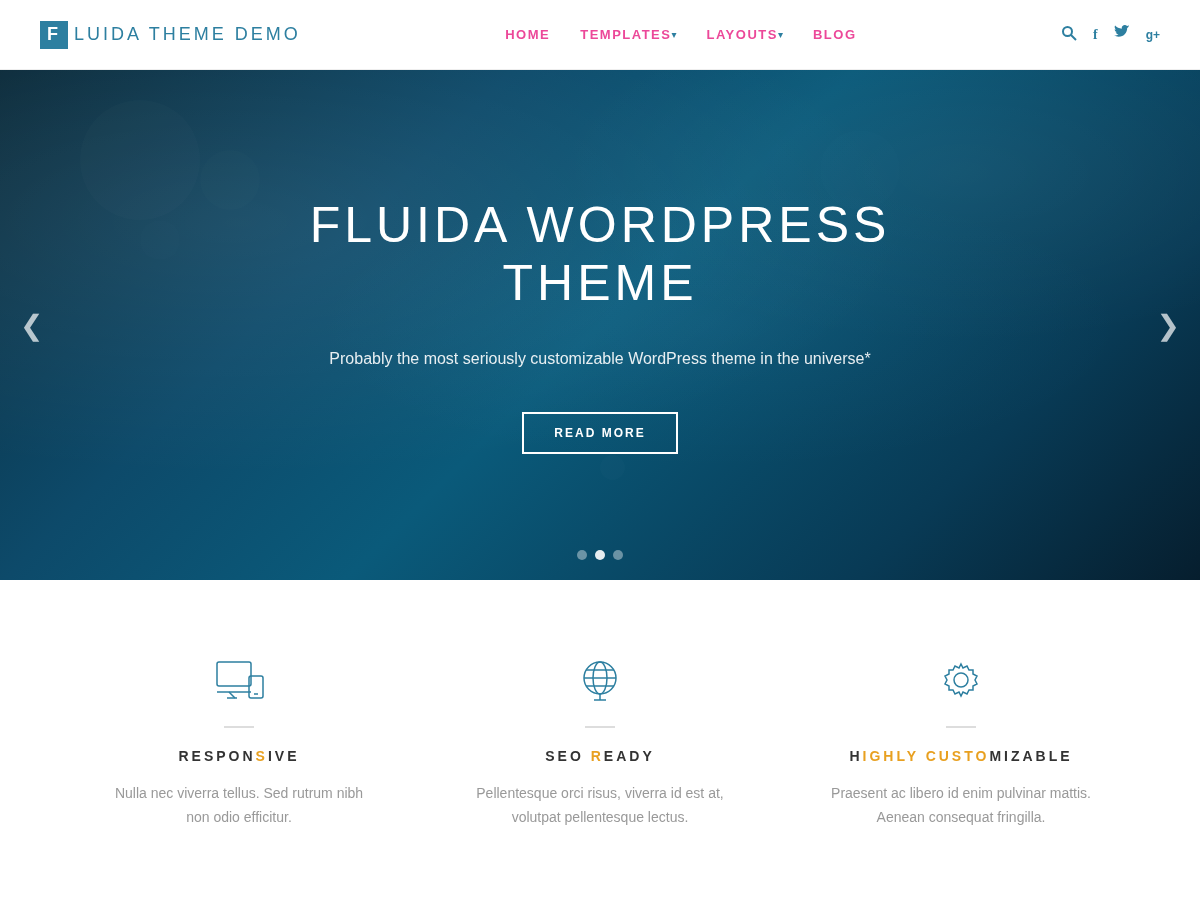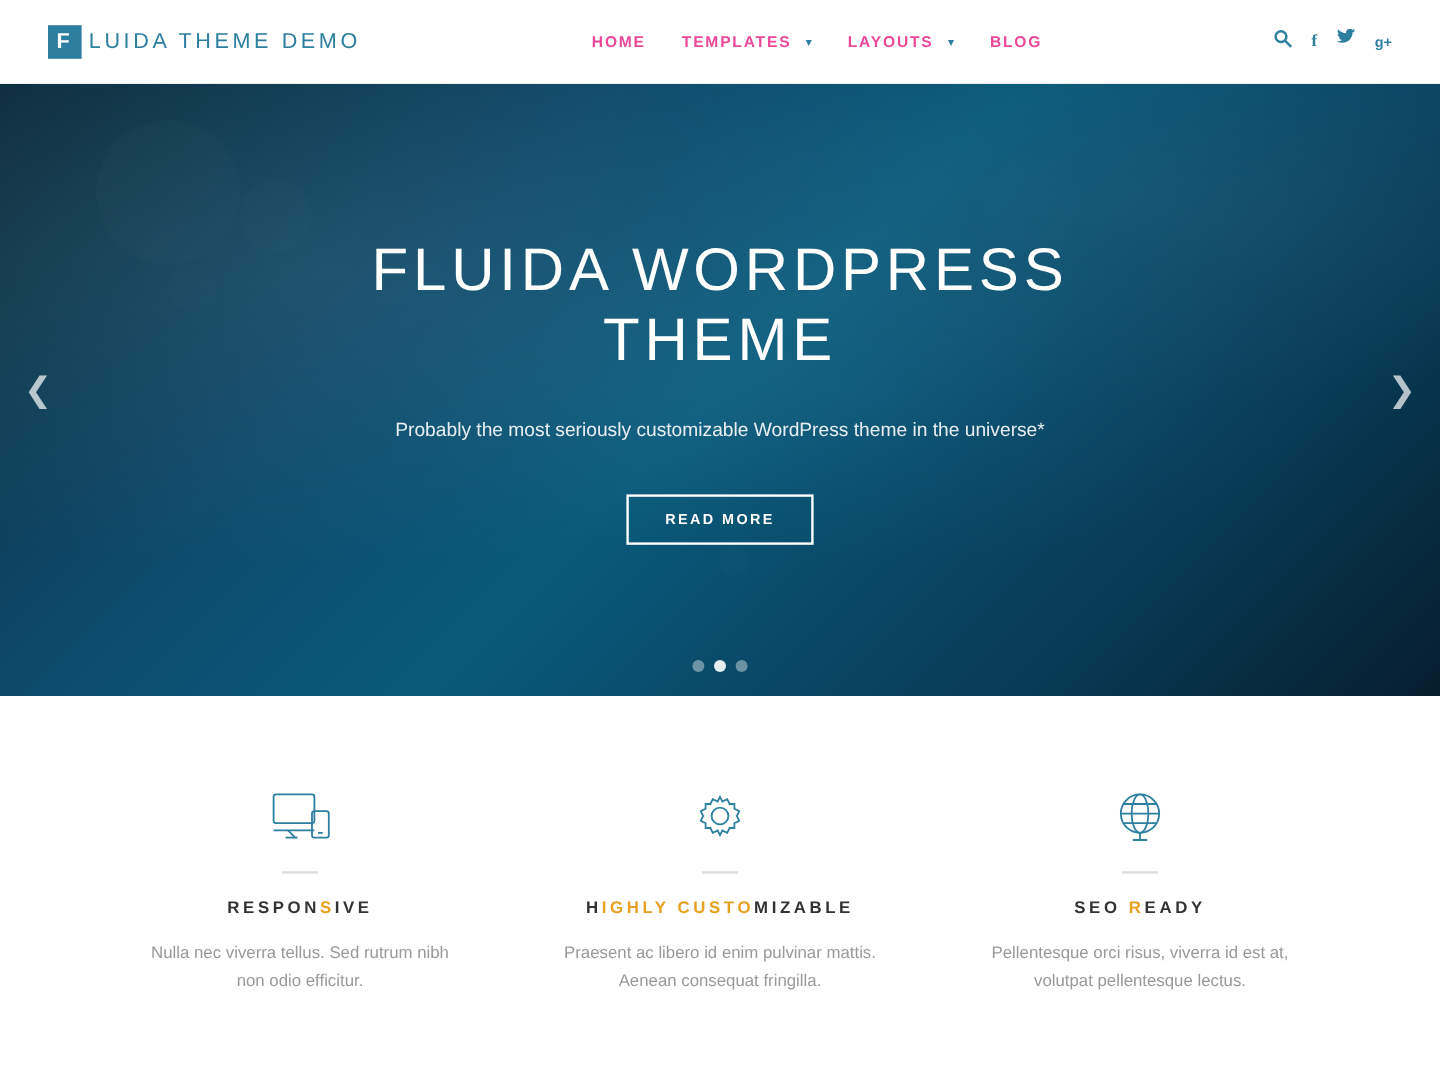--- a/index.html
+++ b/index.html
@@ -45,21 +45,21 @@
       text-decoration: none;
       color: #ec4899;
       font-size: 13px;
       font-weight: 600;
       letter-spacing: 1.5px;
       text-transform: uppercase;
     }
     .nav-dropdown {
       display: flex;
       align-items: center;
-      gap: 12px;
+      gap: 0;
       cursor: pointer;
     }
     .nav-dropdown-arrow {
       font-size: 10px;
       color: #2d7fa0;
     }
     .header-icons {
       display: flex;
       align-items: center;
       gap: 16px;
@@ -161,21 +161,21 @@
     .dot.active {
       background: rgba(255,255,255,0.9);
     }
 
     
     .features {
       background: #fff;
       padding: 70px 40px;
       display: flex;
       justify-content: center;
-      gap: 0;
+      gap: 11px;
     }
     .feature-item {
       flex: 1;
       max-width: 350px;
       text-align: center;
       padding: 0 40px;
     }
     .feature-icon {
       width: 60px;
       height: 60px;
@@ -310,49 +310,49 @@
     <div class="feature-title">
       RESPON<span class="highlight">S</span>IVE
     </div>
     <p class="feature-desc">Nulla nec viverra tellus. Sed rutrum nibh non odio efficitur.</p>
   </div>
 
   <div class="feature-item">
     <div class="feature-icon">
       <svg viewBox="0 0 52 52" stroke="#2d7fa0" fill="none" stroke-width="1.5">
 
-        <circle cx="26" cy="26" r="7"></circle>
-        <path d="M26 10 L28 14 L32 12 L34 16 L38 16 L38 20 L42 22 L40 26 L42 30 L38 32 L38 36 L34 36 L32 40 L28 38 L26 42 L24 38 L20 40 L18 36 L14 36 L14 32 L10 30 L12 26 L10 22 L14 20 L14 16 L18 16 L20 12 L24 14 Z"></path>
-      </svg>
-    </div>
-    <div class="feature-divider"></div>
-    <div class="feature-title">
-      H<span class="highlight">IGHLY CUSTO</span>MIZABLE
-    </div>
-    <p class="feature-desc">Praesent ac libero id enim pulvinar mattis. Aenean consequat fringilla.</p>
-  </div>
-
-  <div class="feature-item">
-    <div class="feature-icon">
-      <svg viewBox="0 0 52 52" stroke="#2d7fa0" fill="none" stroke-width="1.5">
-
         <circle cx="26" cy="24" r="16"></circle>
         <ellipse cx="26" cy="24" rx="7" ry="16"></ellipse>
         <line x1="10" y1="24" x2="42" y2="24"></line>
         <line x1="12" y1="16" x2="40" y2="16"></line>
         <line x1="12" y1="32" x2="40" y2="32"></line>
 
         <line x1="26" y1="40" x2="26" y2="46"></line>
         <line x1="20" y1="46" x2="32" y2="46"></line>
       </svg>
     </div>
     <div class="feature-divider"></div>
     <div class="feature-title">
       SEO <span class="highlight">R</span>EADY
     </div>
     <p class="feature-desc">Pellentesque orci risus, viverra id est at, volutpat pellentesque lectus.</p>
   </div>
+
+  <div class="feature-item">
+    <div class="feature-icon">
+      <svg viewBox="0 0 52 52" stroke="#2d7fa0" fill="none" stroke-width="1.5">
+
+        <circle cx="26" cy="26" r="7"></circle>
+        <path d="M26 10 L28 14 L32 12 L34 16 L38 16 L38 20 L42 22 L40 26 L42 30 L38 32 L38 36 L34 36 L32 40 L28 38 L26 42 L24 38 L20 40 L18 36 L14 36 L14 32 L10 30 L12 26 L10 22 L14 20 L14 16 L18 16 L20 12 L24 14 Z"></path>
+      </svg>
+    </div>
+    <div class="feature-divider"></div>
+    <div class="feature-title">
+      H<span class="highlight">IGHLY CUSTO</span>MIZABLE
+    </div>
+    <p class="feature-desc">Praesent ac libero id enim pulvinar mattis. Aenean consequat fringilla.</p>
+  </div>
 </section>
 
 <section class="cta-banner">
   
   
 </section>
 
 </body></html>

